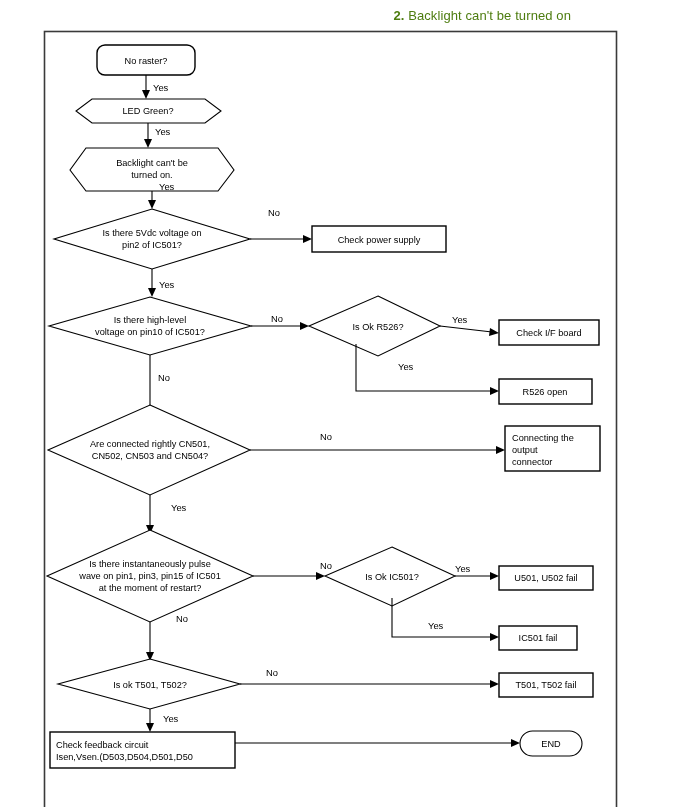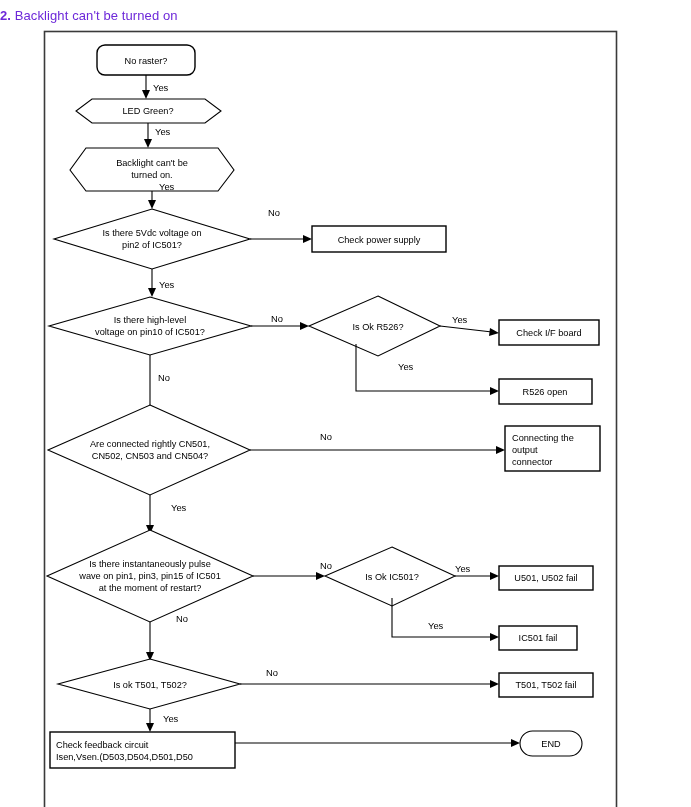--- a/index.html
+++ b/index.html
@@ -13,23 +13,23 @@
     font-family: "Liberation Sans", sans-serif;
     color: #000000;
     overflow: hidden;
     position: relative;
   }
   #page-title {
     position: absolute;
     left: 0;
     top: 8px;
     width: 571px;
-    text-align: left;
+    text-align: right;
     font-size: 13px;
-    color: #6d28d9;
+    color: #4d7c0f;
     letter-spacing: 0.1px;
   }
   #page-title .num {
     font-weight: bold;
   }
   #chart-wrap {
     position: absolute;
     left: 0;
     top: 0;
     width: 691px;

